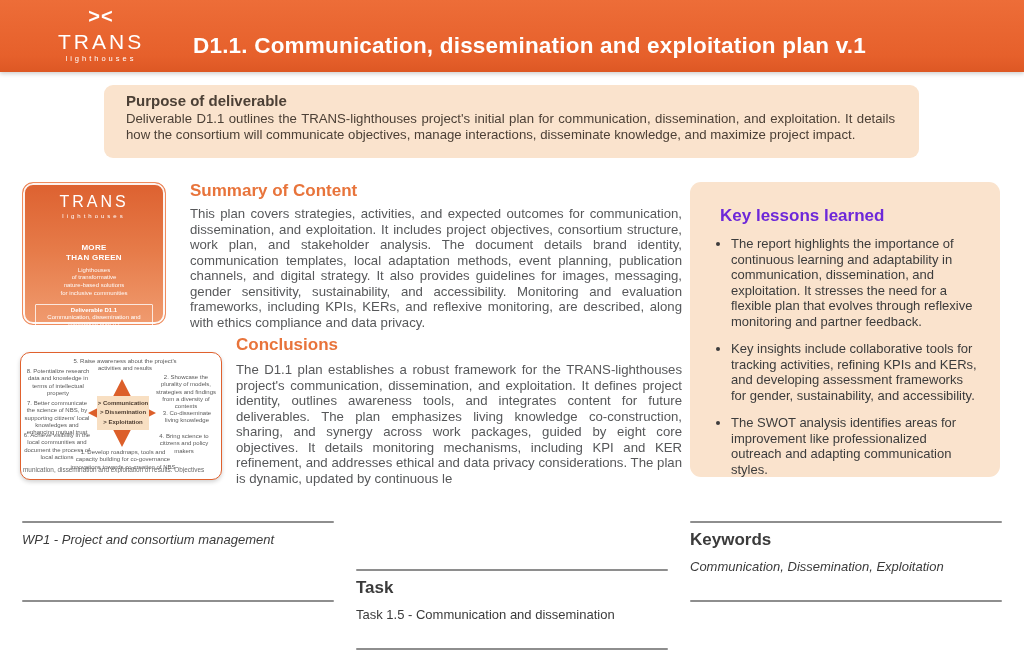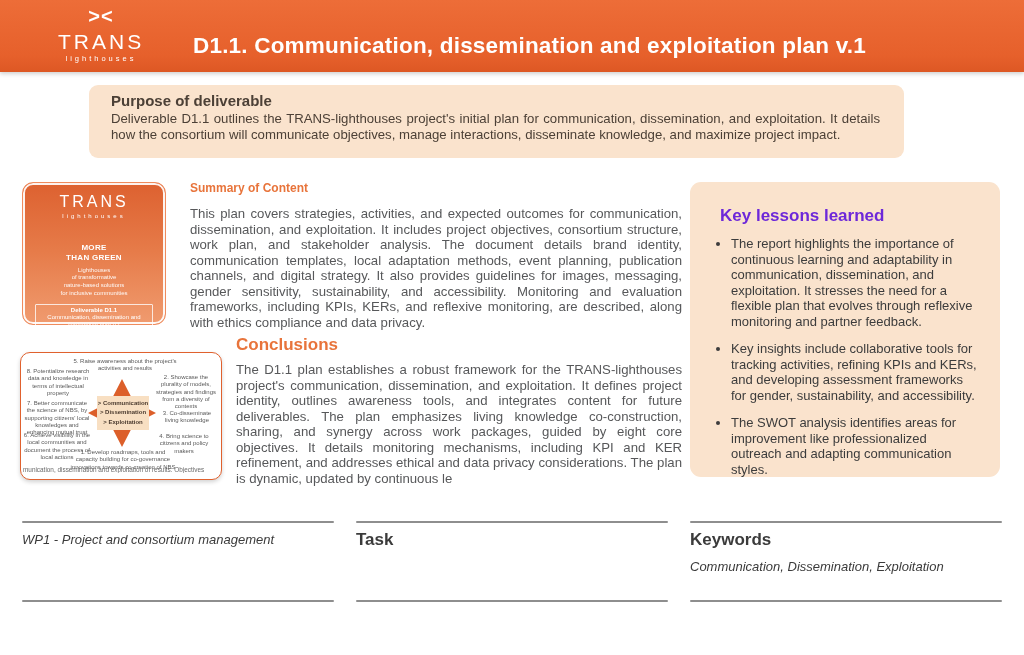--- a/index.html
+++ b/index.html
@@ -16,21 +16,21 @@
   .logo{position:absolute;left:58px;top:6px;width:86px;text-align:center;color:#fff;line-height:1;}
   .logo-sym{font-size:20px;font-weight:700;letter-spacing:1px;}
   .logo-brand{font-size:21px;letter-spacing:3px;margin-top:5px;font-weight:400;}
   .logo-sub{font-size:7.5px;letter-spacing:3px;margin-top:3px;font-weight:400;}
   .page-title{
     position:absolute;left:193px;top:0;height:92px;display:flex;align-items:center;
     margin:0;color:#fff;font-size:22.5px;font-weight:600;letter-spacing:.2px;
   }
   
   .purpose{
-    position:absolute;left:89px;top:85px;width:815px;height:73px;box-sizing:border-box;
+    position:absolute;left:104px;top:85px;width:815px;height:73px;box-sizing:border-box;
     background:#fae3cd;border-radius:9px;padding:7px 24px 0 22px;color:#4c4036;
   }
   .purpose h2{margin:0;font-size:15px;font-weight:700;}
   .purpose p{margin:2px 0 0;font-size:13.2px;line-height:15.9px;text-align:justify;}
   
   .card{
     position:absolute;left:22px;top:182px;width:144px;height:143px;box-sizing:border-box;
     border-radius:11px;border:1px solid #ef8b5d;
     background:linear-gradient(180deg,#dd6130 0%,#e67b49 48%,#f09b6f 100%);
     box-shadow:inset 0 0 0 2px rgba(255,255,255,.92);
@@ -43,21 +43,21 @@
   .c-tag{font-size:6px;line-height:1.28;margin-top:3px;opacity:.95;}
   .c-box{width:118px;box-sizing:border-box;border:1px solid rgba(255,255,255,.78);
          margin-top:7px;padding:2px 3px 3px;border-radius:1px;}
   .c-box-label{font-size:6px;font-weight:700;}
   .c-box-title{font-size:6px;line-height:1.25;margin-top:1px;}
   .c-eu{width:16px;height:11px;border:1px solid rgba(255,255,255,.85);margin-top:8px;
         display:flex;align-items:center;justify-content:center;border-radius:1px;}
   .c-eu-circle{width:5px;height:5px;border:1px solid rgba(255,255,255,.85);border-radius:50%;}
   .c-eu-line{width:18px;height:2px;background:rgba(255,255,255,.55);margin-top:2px;}
   
-  .summary-h{position:absolute;left:190px;top:181px;margin:0;font-size:12px;font-weight:700;color:#e8743b;}
+  .summary-h{position:absolute;left:190px;top:181px;margin:0;font-size:17px;font-weight:700;color:#e8743b;}
   .summary-b{position:absolute;left:190px;top:206px;width:492px;margin:0;
              font-size:13.2px;line-height:15.5px;color:#57585a;text-align:justify;}
   .concl-h{position:absolute;left:236px;top:335px;margin:0;font-size:17px;font-weight:700;color:#e8743b;}
   .concl-b{position:absolute;left:236px;top:362px;width:446px;margin:0;
            font-size:13.2px;line-height:15.5px;color:#57585a;text-align:justify;}
   
   .lessons{
     position:absolute;left:690px;top:182px;width:310px;height:295px;box-sizing:border-box;
     background:#fae3cd;border-radius:11px;padding:20px 20px 0 26px;color:#3c3c3c;
   }
@@ -84,21 +84,21 @@
   .d-i4{left:136px;top:57px;width:60px;}
   .d-i5{left:2px;top:79px;width:68px;}
   .d-i6{left:132px;top:80px;width:62px;}
   .d-i7{left:48px;top:96px;width:108px;}
   .d-caption{
     position:absolute;left:2px;top:113px;width:195px;margin:0;
     font-size:6.4px;color:#6a6a6a;white-space:nowrap;overflow:hidden;text-align:left;
   }
   
   .fcol{position:absolute;top:521px;width:312px;height:81px;color:#3b3b3b;}
-  .fcol1{left:22px;} .fcol2{left:356px;} .fcol3{left:690px;}
+  .fcol1{left:22px;} .fcol2{left:356px;margin-top:48px;} .fcol3{left:690px;}
   .rule{height:2px;background:#8e8e8e;border-radius:1px;}
   .rule-bottom{position:absolute;left:0;bottom:0;width:100%;}
   .fcol h3{margin:7px 0 0;font-size:17px;font-weight:700;}
   .fcol p{margin:9px 0 0;font-size:13px;}
   .val-italic{font-style:italic;}
 </style>
 </head>
 <body>
 
 <div class="page">
@@ -177,20 +177,21 @@
 
   <div class="fcol fcol1">
     <div class="rule"></div>
     <p class="val-italic">WP1 - Project and consortium management</p>
     <div class="rule rule-bottom"></div>
   </div>
 
   <div class="fcol fcol2">
     <div class="rule"></div>
     <h3>Task</h3>
+    <p>Task 1.5 - Communication and dissemination</p>
     <div class="rule rule-bottom"></div>
   </div>
 
   <div class="fcol fcol3">
     <div class="rule"></div>
     <h3>Keywords</h3>
     <p class="val-italic">Communication, Dissemination, Exploitation</p>
     <div class="rule rule-bottom"></div>
   </div>
 

